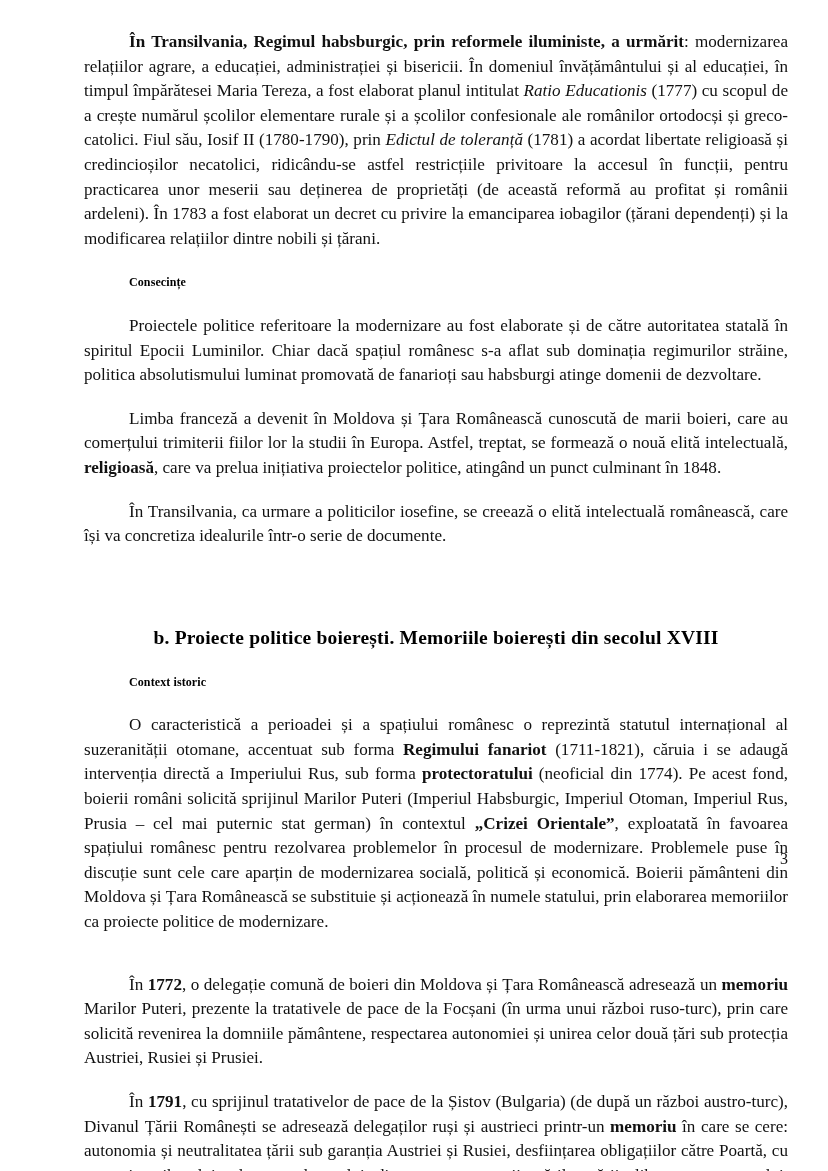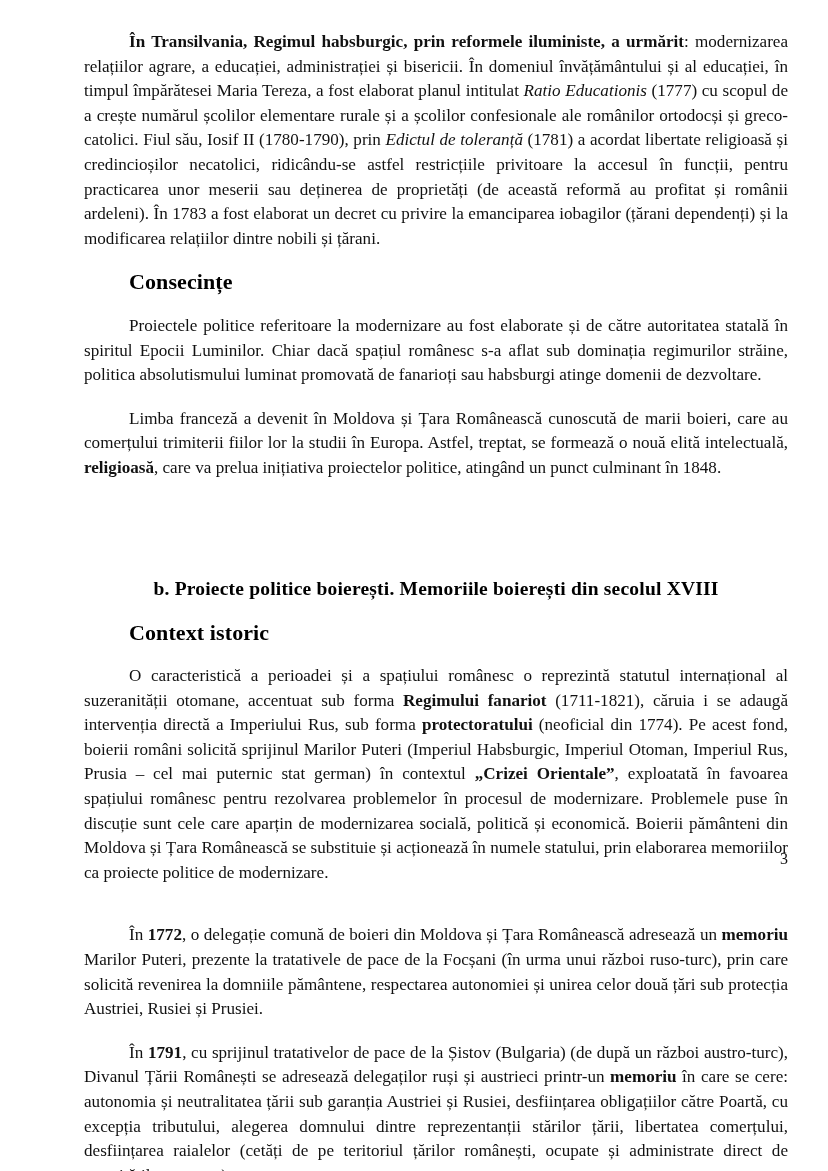--- a/index.html
+++ b/index.html
@@ -39,21 +39,21 @@
     text-justify: inter-word;
     text-indent: 45px;
     color: #111;
   }
   .gap-md { height: 19px; }
   .gap-lg { height: 30px; }
   .gap-xl { height: 46px; }
 
   h3.subhead {
     margin: 0;
-    font-size: 22px;
+    font-size: 12px;
     line-height: 24.6px;
     font-weight: bold;
     text-indent: 0;
     padding-left: 45px;
     letter-spacing: 0.1px;
   }
 
   h2.section-head {
     margin: 0;
     font-size: 19.5px;
@@ -88,20 +88,21 @@
 
     <h3 class="subhead"><b>Consecințe</b></h3>
     <div class="gap-md"></div>
 
     <p class="para"><span>Proiectele politice referitoare la modernizare au fost elaborate și de către autoritatea statală în spiritul Epocii Luminilor. Chiar dacă spațiul românesc s-a aflat sub dominația regimurilor străine, politica absolutismului luminat promovată de fanarioți sau habsburgi atinge domenii de dezvoltare.</span></p>
     <div class="gap-md"></div>
 
     <p class="para"><span>Limba franceză a devenit în Moldova și Țara Românească cunoscută de marii boieri, care au comerțului trimiterii fiilor lor la studii în Europa. Astfel, treptat, se formează o nouă elită intelectuală, </span><b>religioasă</b><span>, care va prelua inițiativa proiectelor politice, atingând un punct culminant în 1848.</span></p>
     <div class="gap-md"></div>
 
+    <p class="para"><span>În Transilvania, ca urmare a politicilor iosefine, se creează o elită intelectuală românească, care își va concretiza idealurile într-o serie de documente.</span></p>
 
     <div class="gap-xl"></div>
     <div class="gap-lg"></div>
 
     <h2 class="section-head"><b>b. Proiecte politice boierești. Memoriile boierești din secolul XVIII</b></h2>
     <div class="gap-md"></div>
 
     <h3 class="subhead"><b>Context istoric</b></h3>
     <div class="gap-md"></div>
 

